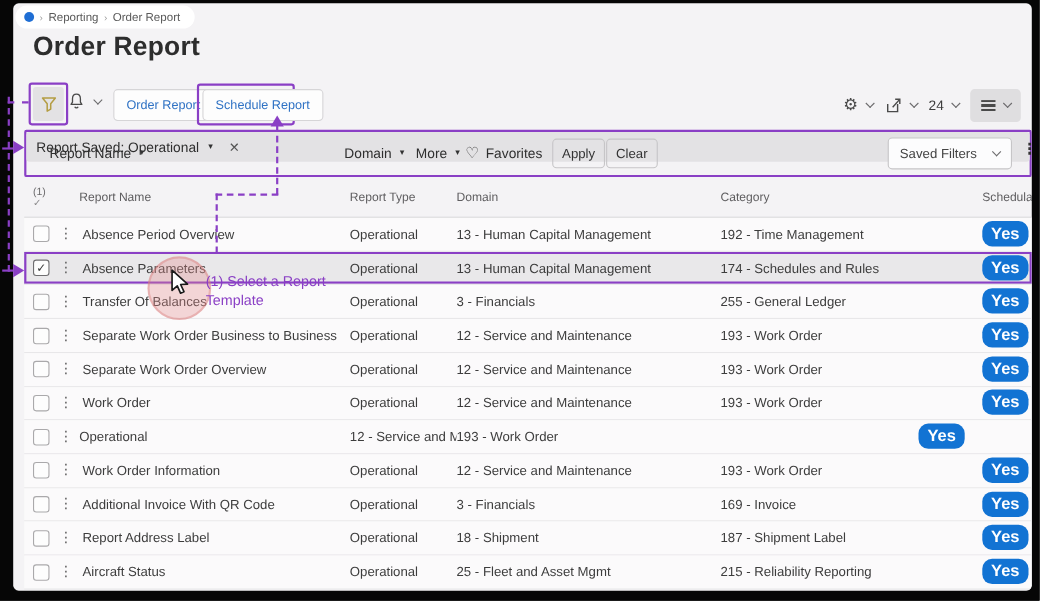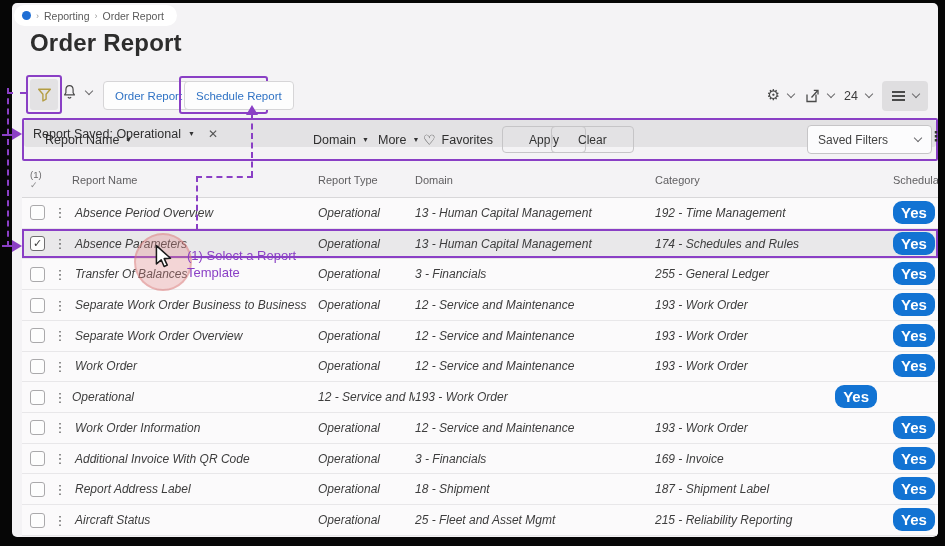--- a/index.html
+++ b/index.html
@@ -51,24 +51,24 @@
   .drop-caret { font-size:7px; color:#333; }
   #fb-report-name { left:21px; }
   #fb-chip { left:116px; top:6px; height:27px; background:#e3e2e4; border-radius:3px;
     display:flex; align-items:center; padding:0 9px; gap:7px; font-size:12.5px; color:#2f2f2f; }
   .chip-x { font-family:"DejaVu Sans",sans-serif; font-size:12px; color:#555; margin-left:6px; }
   #fb-domain { left:289px; }
   #fb-more { left:354px; }
   #fb-fav { left:399px; }
   .heart-glyph { font-family:"DejaVu Sans",sans-serif; font-size:14px; color:#444; }
   .fb-btn { position:absolute; top:6px; height:27px; border:1px solid #c6c5c7; border-radius:4px;
-    display:flex; align-items:center; padding:0 26px; font-size:12px; color:#333; background:transparent; }
+    display:flex; align-items:center; padding:0 8px; font-size:12px; color:#333; background:transparent; }
   #fb-apply { left:478px; }
   #fb-clear { left:527px; }
-  #fb-saved { position:absolute; left:783px; top:5px; width:125px; height:29px; background:#fcfcfd;
+  #fb-saved { position:absolute; left:783px; top:5px; width:113px; height:29px; background:#fcfcfd;
     border:1px solid #c6c5c7; border-radius:4px; display:flex; align-items:center;
     justify-content:space-between; padding:0 10px; font-size:12px; color:#444; }
   #fb-kebab { position:absolute; left:905px; top:8px; font-family:"DejaVu Sans",sans-serif;
     font-size:14px; color:#333; font-weight:bold; }
 
   
   .grid-row { display:grid; grid-template-columns:26px 24px 246px 97px 240px 238px 1fr; align-items:center; }
   #thead { position:absolute; left:10px; top:160px; width:916px; height:35px;
     border-bottom:1px solid #d8d7d9; color:#5f5e60; font-size:11px; }
   #sel-count { grid-column:1/3; padding-left:8px; font-size:9.5px; line-height:10px; color:#6a696b; }
@@ -77,21 +77,21 @@
   #tbody { position:absolute; left:10px; top:195px; width:916px; }
   .trow { height:30.73px; background:#fbfafb; border-bottom:1px solid #e8e7e9; position:relative; }
   .trow.selected { background:#e9e8ea; box-shadow:inset 0 0 0 2px #8a3fc5; }
   .checkbox { width:15px; height:15px; margin-left:8px; background:#fdfdfd;
     border:1.5px solid #aaa9ab; border-radius:3px; display:flex; align-items:center;
     justify-content:center; }
   .trow.selected .checkbox { border-color:#6f6e70; }
   .checkbox .tick { font-family:"DejaVu Sans",sans-serif; font-size:11px; color:#3a3a3a; display:none; line-height:1; }
   .trow.selected .checkbox .tick { display:block; }
   .kebab { font-family:"DejaVu Sans",sans-serif; font-size:13px; color:#5c5c5c; text-align:center; }
-  .cell { font-size:12px; color:#3d3d3d; white-space:nowrap; overflow:hidden;font-style:italic; }
+  .cell { font-size:12px; color:#3d3d3d; white-space:nowrap; overflow:hidden; }
   .c-name { padding-left:3px; }
   .c-sched { justify-self:end; padding-right:16px; }
   .badge { color:#fff; font-size:15px; font-weight:bold; padding:3px 8px; border-radius:9px; }
 
   
   .ov { position:absolute; pointer-events:none; z-index:50; }
   .dash-v { border-left:2px dashed #8a3fc5; width:0; }
   .dash-h { border-top:2px dashed #8a3fc5; height:0; }
   #ln-left { left:7px; top:88px; height:159px; }
   #ln-b1 { left:7px; top:92px; width:19px; }

